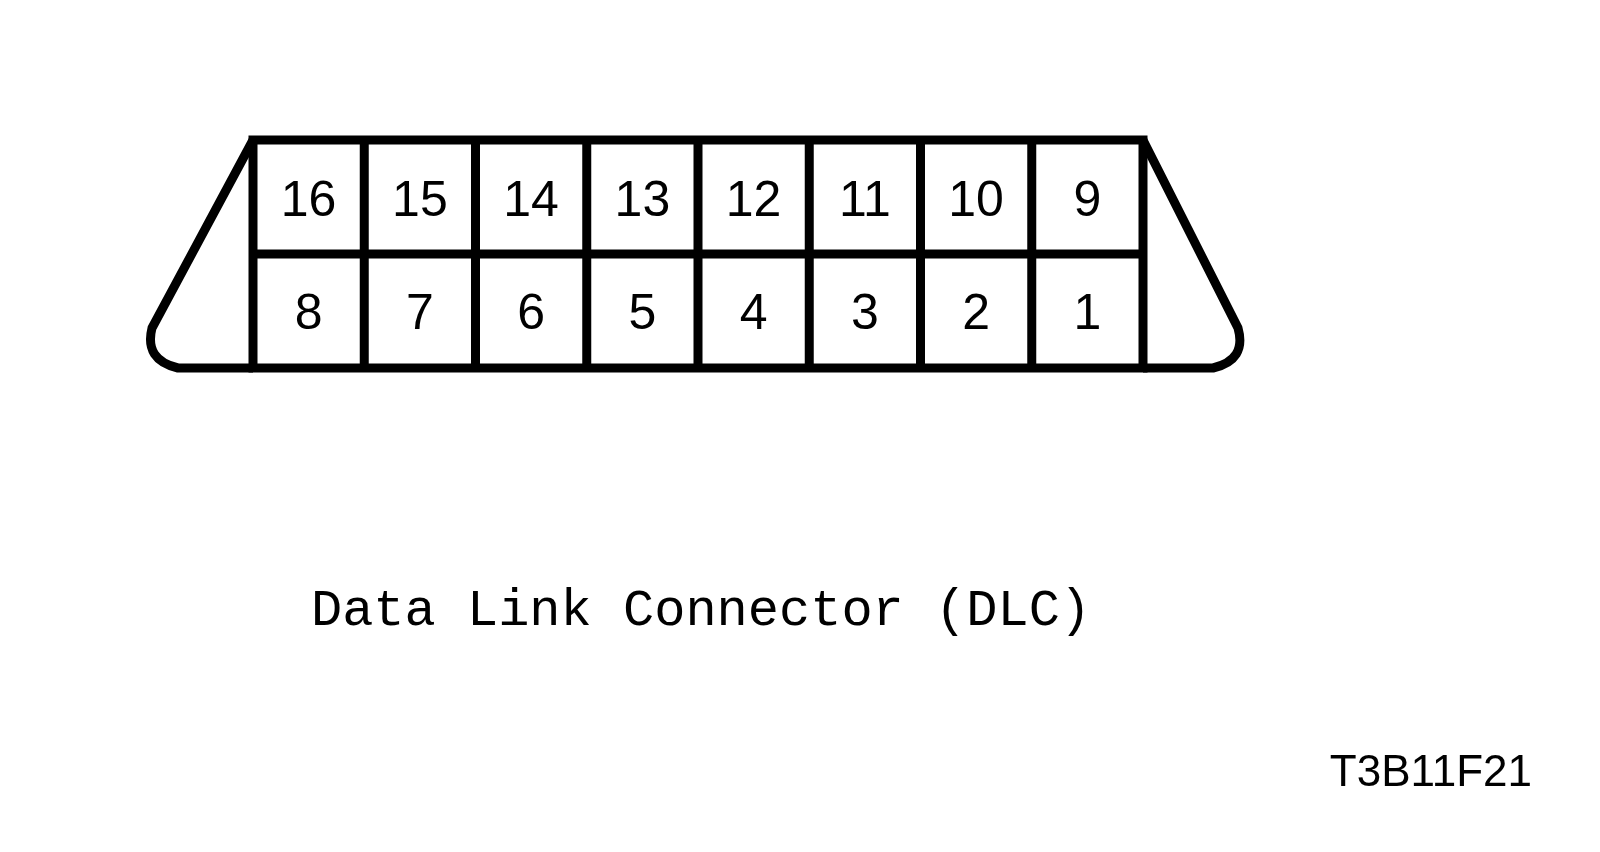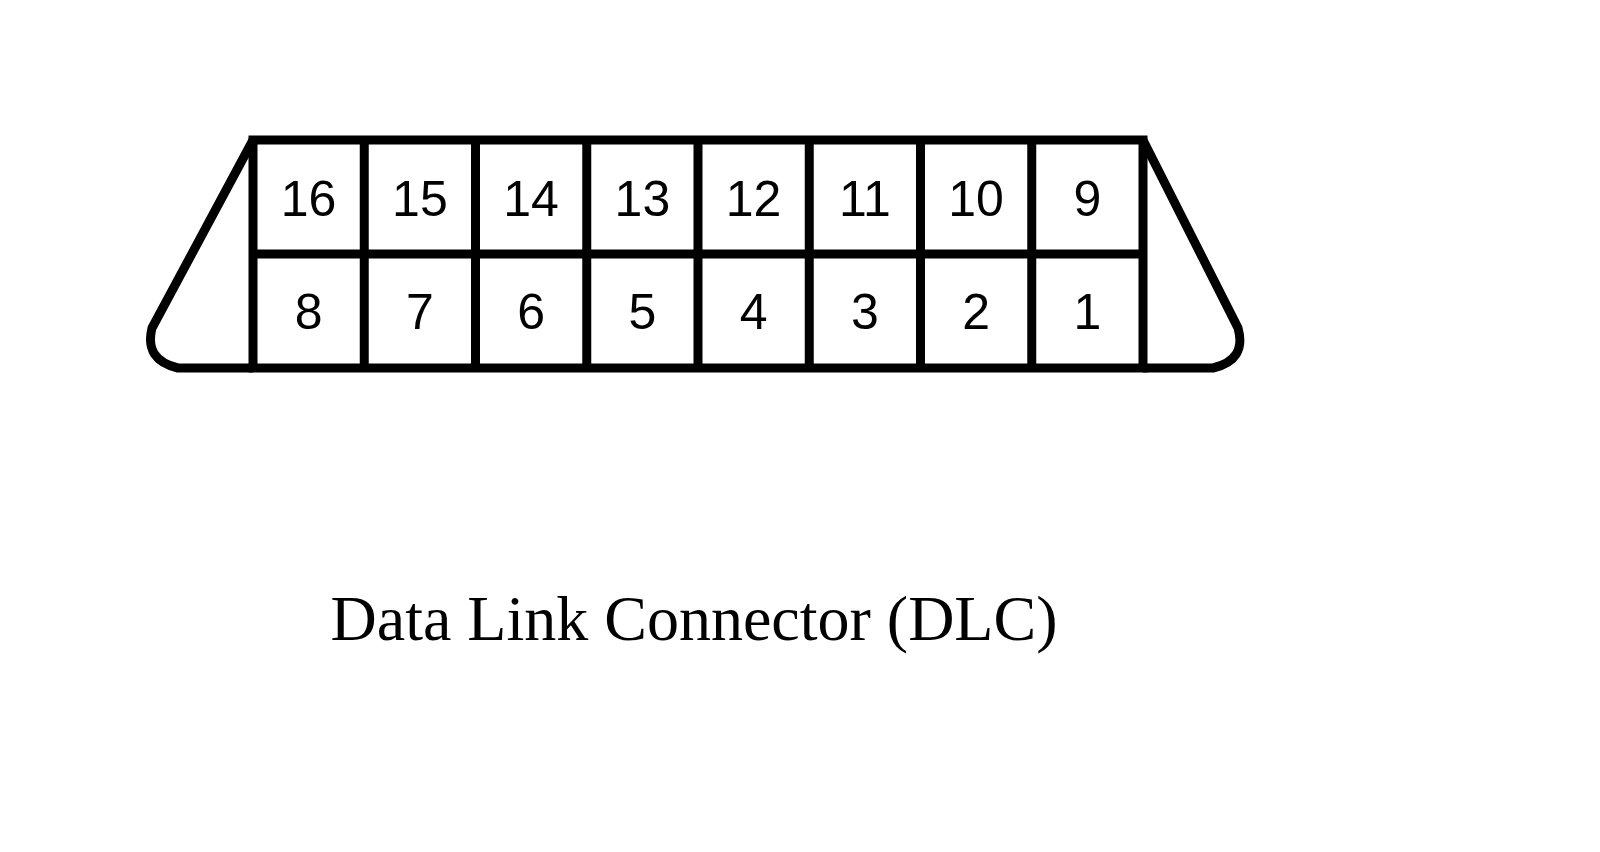--- a/index.html
+++ b/index.html
@@ -35,26 +35,26 @@
   .pin-number {
     font-family: "Liberation Sans", sans-serif;
     font-size: 50px;
     fill: #000000;
     text-anchor: middle;
     dominant-baseline: alphabetic;
   }
 
   .caption {
     position: absolute;
-    left: 4px;
+    left: 11px;
     top: 582px;
     width: 1380px;
     text-align: center;
-    font-family: Liberation Serif, serif;
-    font-size: 64px;
+    font-family: Liberation Mono, monospace;
+    font-size: 52px;
     letter-spacing: 0px;
     color: #000000;
     white-space: nowrap;
   }
 
   .figure-code {
     position: absolute;
     right: 68px;
     top: 746px;
     font-family: "Liberation Sans", sans-serif;
@@ -101,14 +101,15 @@
     <text class="pin-number" x="512.4" y="209">5</text>
     <text class="pin-number" x="623.6" y="209">4</text>
     <text class="pin-number" x="734.9" y="209">3</text>
     <text class="pin-number" x="846.1" y="209">2</text>
     <text class="pin-number" x="957.4" y="209">1</text>
 
   </svg>
 
   <div class="caption">Data Link Connector (DLC)</div>
 
+  <div class="figure-code">T3B11F21</div>
 
 </div>
 
 </body></html>

